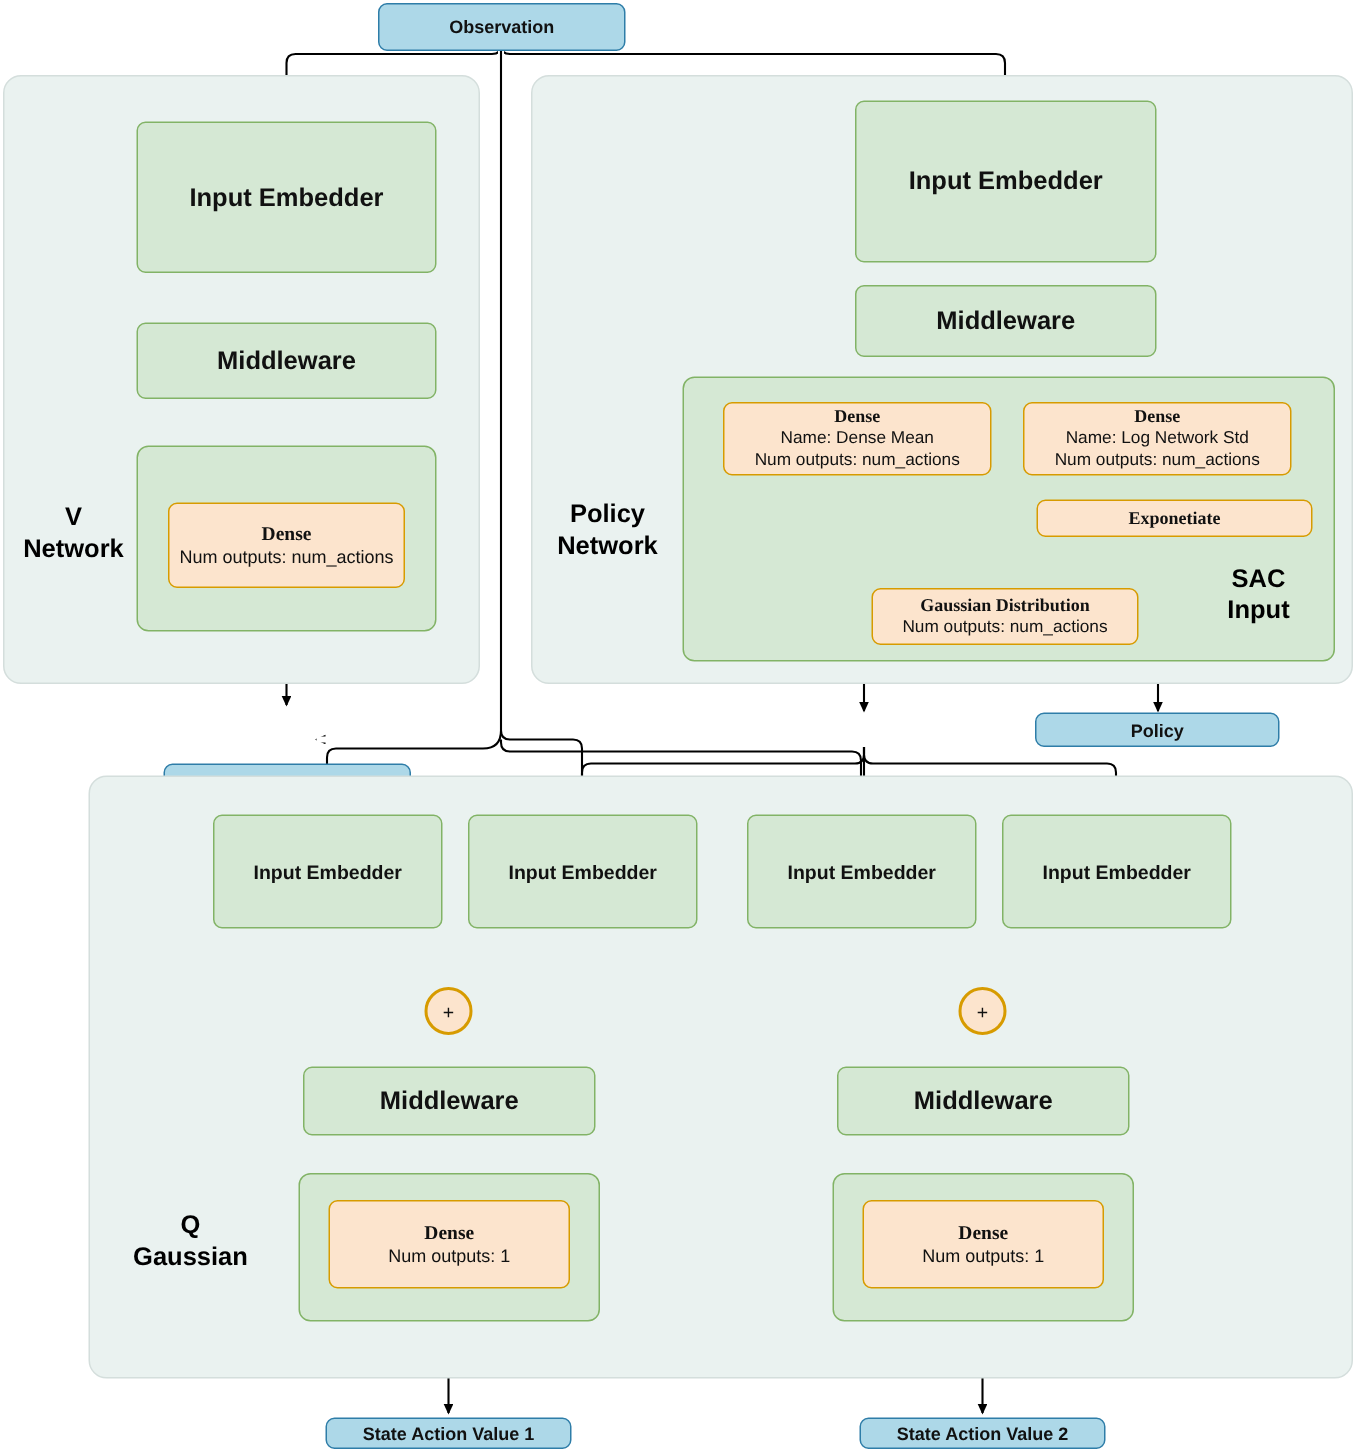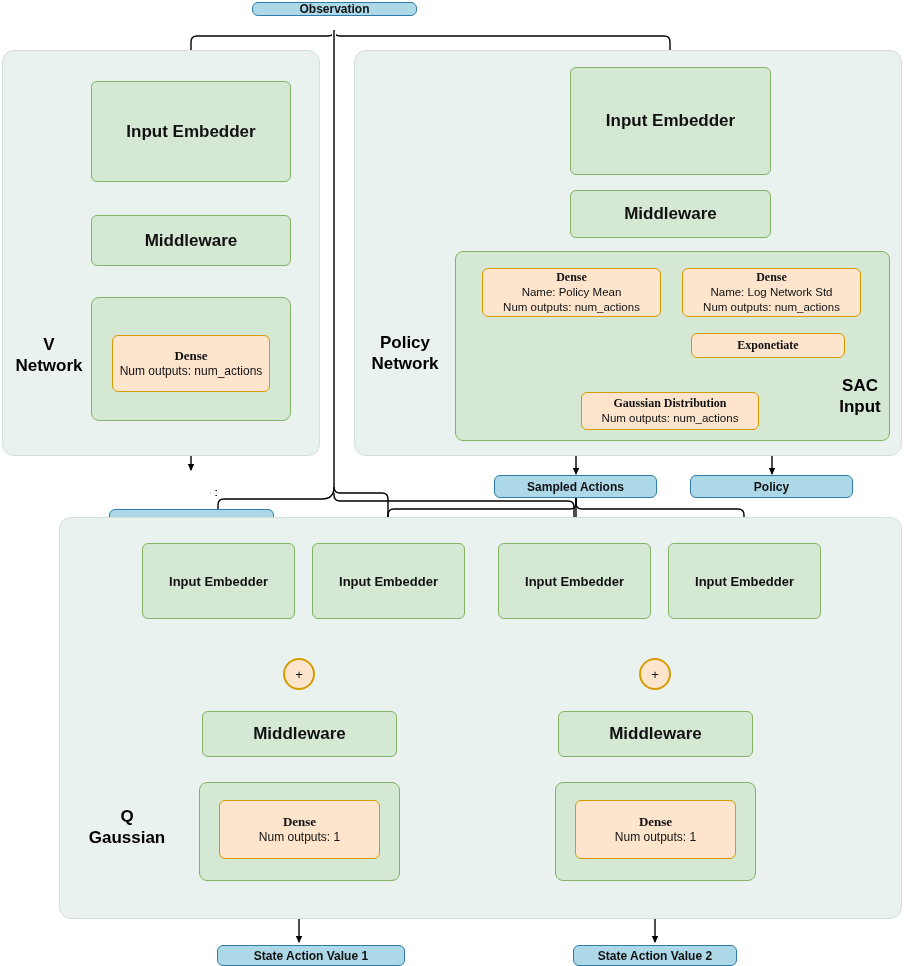--- a/index.html
+++ b/index.html
@@ -119,21 +119,21 @@
       <path d="M655,690 L655,710"></path>
       <path d="M655,757 L655,800"></path>
       <path d="M655,860 L655,942"></path>
     </g>
 
     <g fill="none" stroke="#000" stroke-width="1.4" marker-end="url(#ah)">
       <path d="M334,493 L334,495 Q334,501 340,501 L568,501 Q574,501 574,507 L574,542"></path>
     </g>
   </svg>
 
-  <div class="node blue t12" style="left:252px;top:2px;width:165px;height:14px;">
+  <div class="node blue t12" style="left:252px;top:2px;width:165px;height:32px;">
     <span>Observation</span>
   </div>
 
   <div class="group" style="left:2px;top:50px;width:318px;height:406px;"></div>
 
   <div class="grouplabel" style="left:10px;top:334px;width:78px;">
     <div>V</div>
     <div>Network</div>
   </div>
 
@@ -164,59 +164,56 @@
   <div class="node green t17" style="left:570px;top:67px;width:201px;height:108px;">
     <span>Input Embedder</span>
   </div>
 
   <div class="node green t17" style="left:570px;top:190px;width:201px;height:48px;">
     <span>Middleware</span>
   </div>
 
   <div class="subgroup" style="left:455px;top:251px;width:435px;height:190px;"></div>
 
-  <div class="grouplabel" style="left:821px;top:375px;width:78px;">
+  <div class="grouplabel" style="left:800px;top:375px;width:78px;">
     <div>SAC</div>
     <div>Input</div>
   </div>
 
   <div class="node orange" style="left:482px;top:268px;width:179px;height:49px;">
     <span class="lines">
       <span class="b t12" style="display:block">Dense</span>
-      <span class="n t11" style="display:block">Name: Policy Mean</span>
+      <span class="n t11" style="display:block">Name: Dense Mean</span>
       <span class="n t11" style="display:block">Num outputs: num_actions</span>
     </span>
   </div>
 
   <div class="node orange" style="left:682px;top:268px;width:179px;height:49px;">
     <span class="lines">
       <span class="b t12" style="display:block">Dense</span>
       <span class="n t11" style="display:block">Name: Log Network Std</span>
       <span class="n t11" style="display:block">Num outputs: num_actions</span>
     </span>
   </div>
 
-  <div class="node orange b t12" style="left:691px;top:333px;width:154px;height:25px;">
+  <div class="node orange b t12" style="left:691px;top:333px;width:184px;height:25px;">
     <span>Exponetiate</span>
   </div>
 
   <div class="node orange" style="left:581px;top:392px;width:178px;height:38px;justify-content:center;">
     <span class="lines">
       <span class="b t12" style="display:block">Gaussian Distribution</span>
       <span class="n t11" style="display:block">Num outputs: num_actions</span>
     </span>
   </div>
 
   <div class="node blue t12" style="left:109px;top:474px;width:165px;height:38px;margin-top:35px;">
     <span>State Value</span>
   </div>
 
-  <div class="node blue t12" style="left:494px;top:475px;width:163px;height:23px;">
-    <span>Sampled Actions</span>
-  </div>
 
   <div class="node blue t12" style="left:690px;top:475px;width:163px;height:23px;">
     <span>Policy</span>
   </div>
 
   <div class="group" style="left:59px;top:517px;width:843px;height:402px;"></div>
 
   <div class="grouplabel" style="left:70px;top:806px;width:114px;">
     <div>Q</div>
     <div>Gaussian</div>
@@ -259,20 +256,20 @@
     </span>
   </div>
 
   <div class="node orange" style="left:575px;top:800px;width:161px;height:59px;">
     <span class="lines">
       <span class="b t13" style="display:block">Dense</span>
       <span class="n t12" style="display:block">Num outputs: 1</span>
     </span>
   </div>
 
-  <div class="node blue t12" style="left:217px;top:945px;width:188px;height:21px;align-items:center;">
+  <div class="node blue t12" style="left:217px;top:945px;width:164px;height:21px;align-items:center;">
     <span>State Action Value 1</span>
   </div>
   <div class="node blue t12" style="left:573px;top:945px;width:164px;height:21px;">
     <span>State Action Value 2</span>
   </div>
 
 </div>
 
 </body></html>

